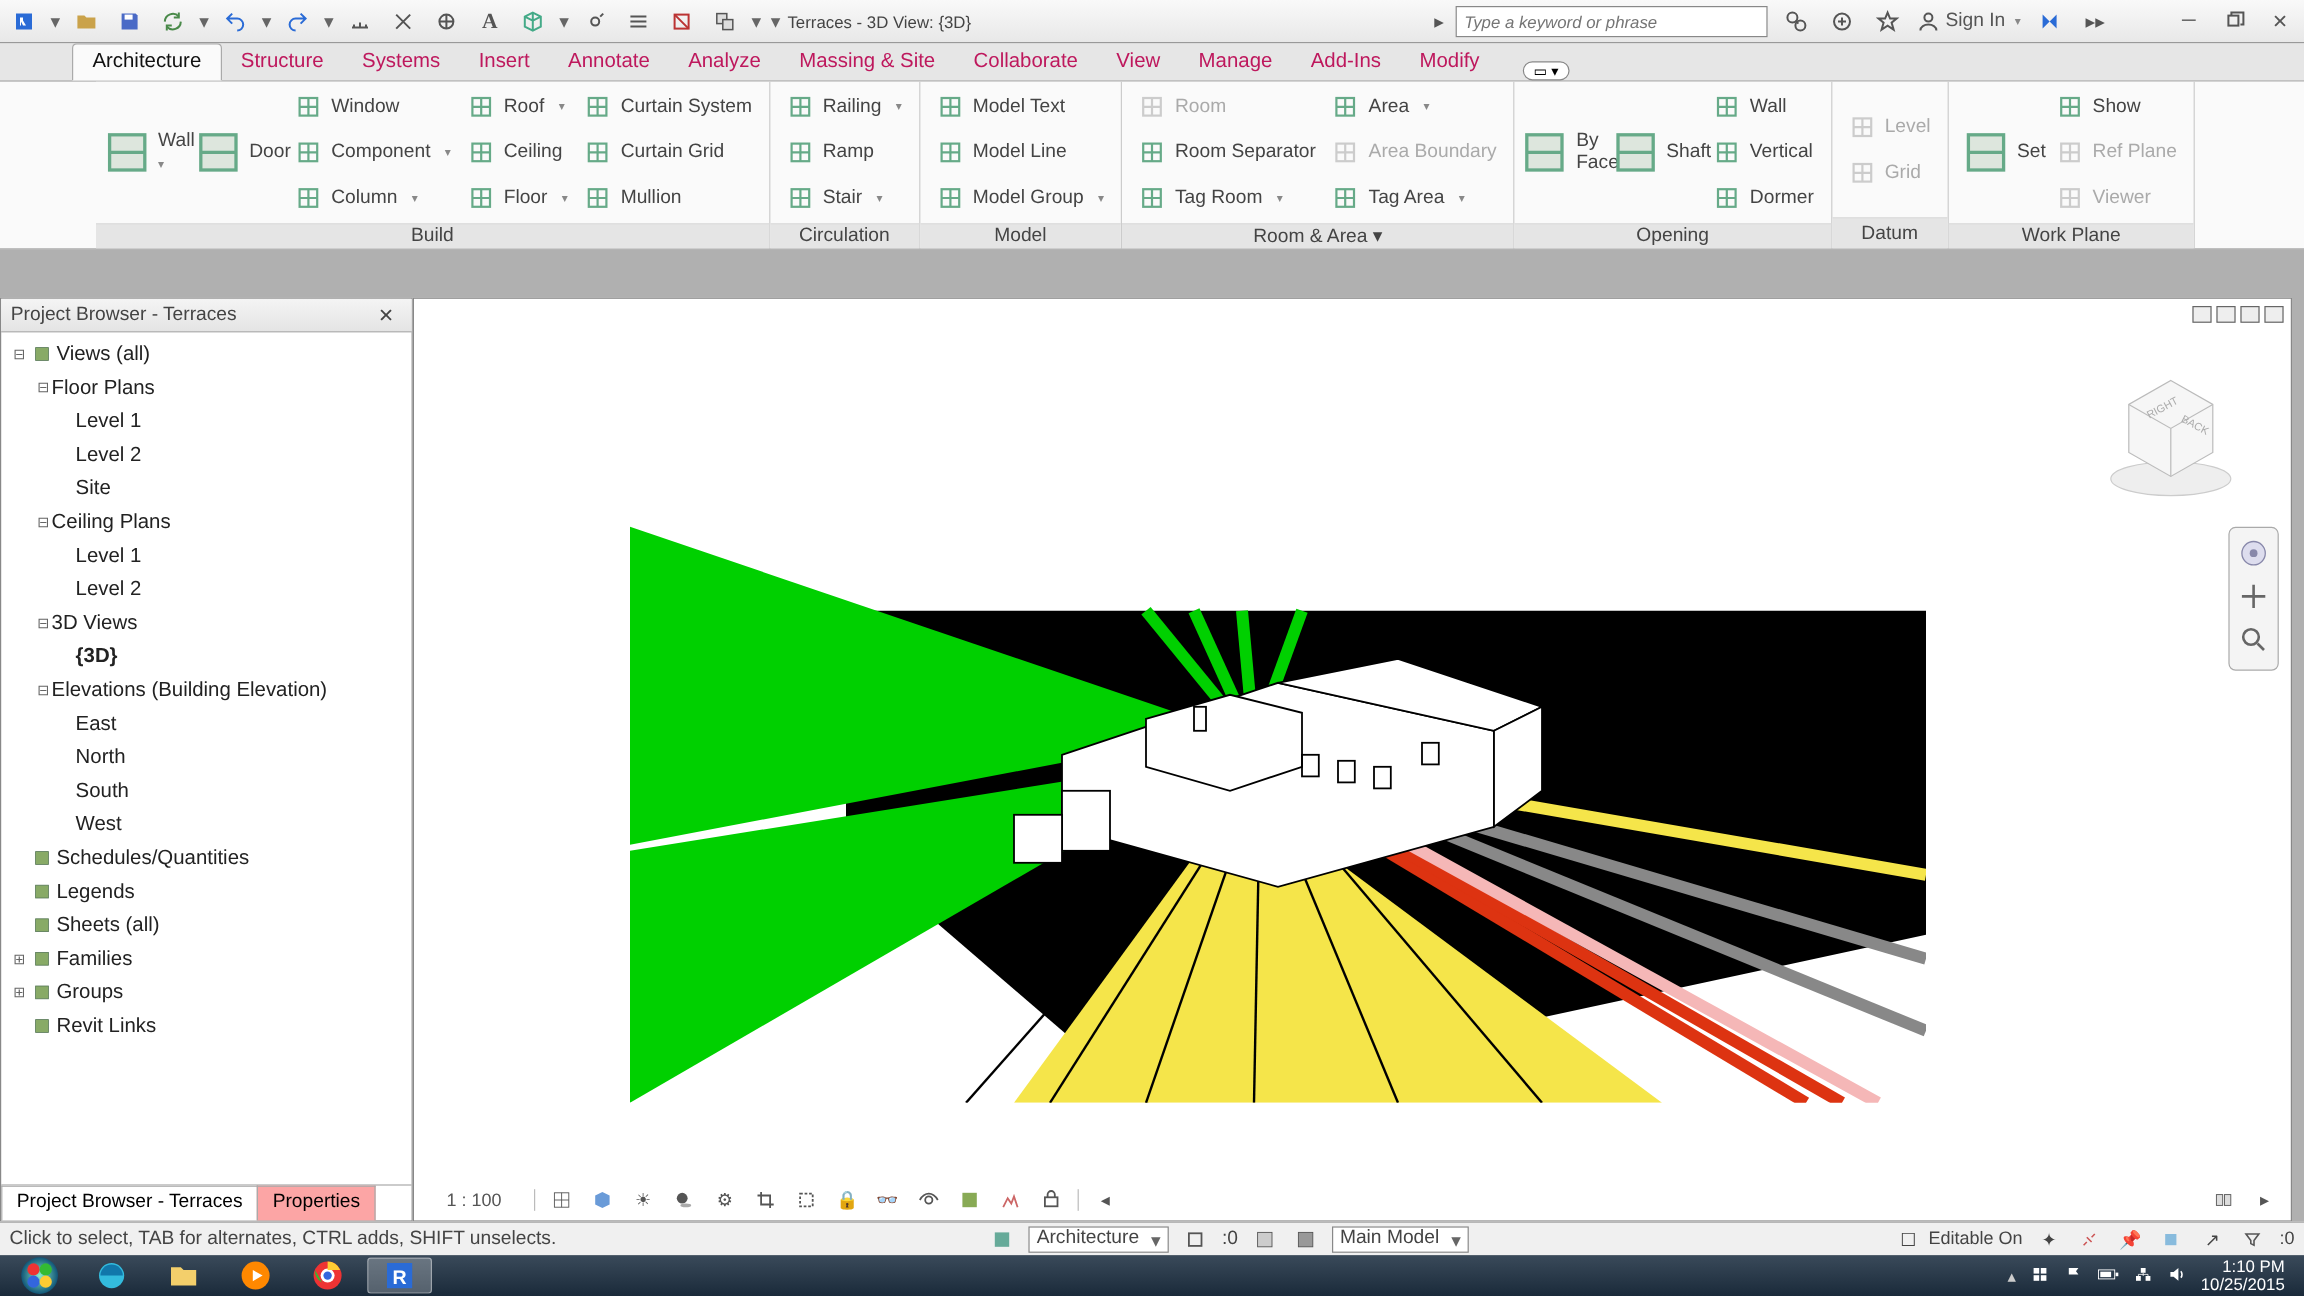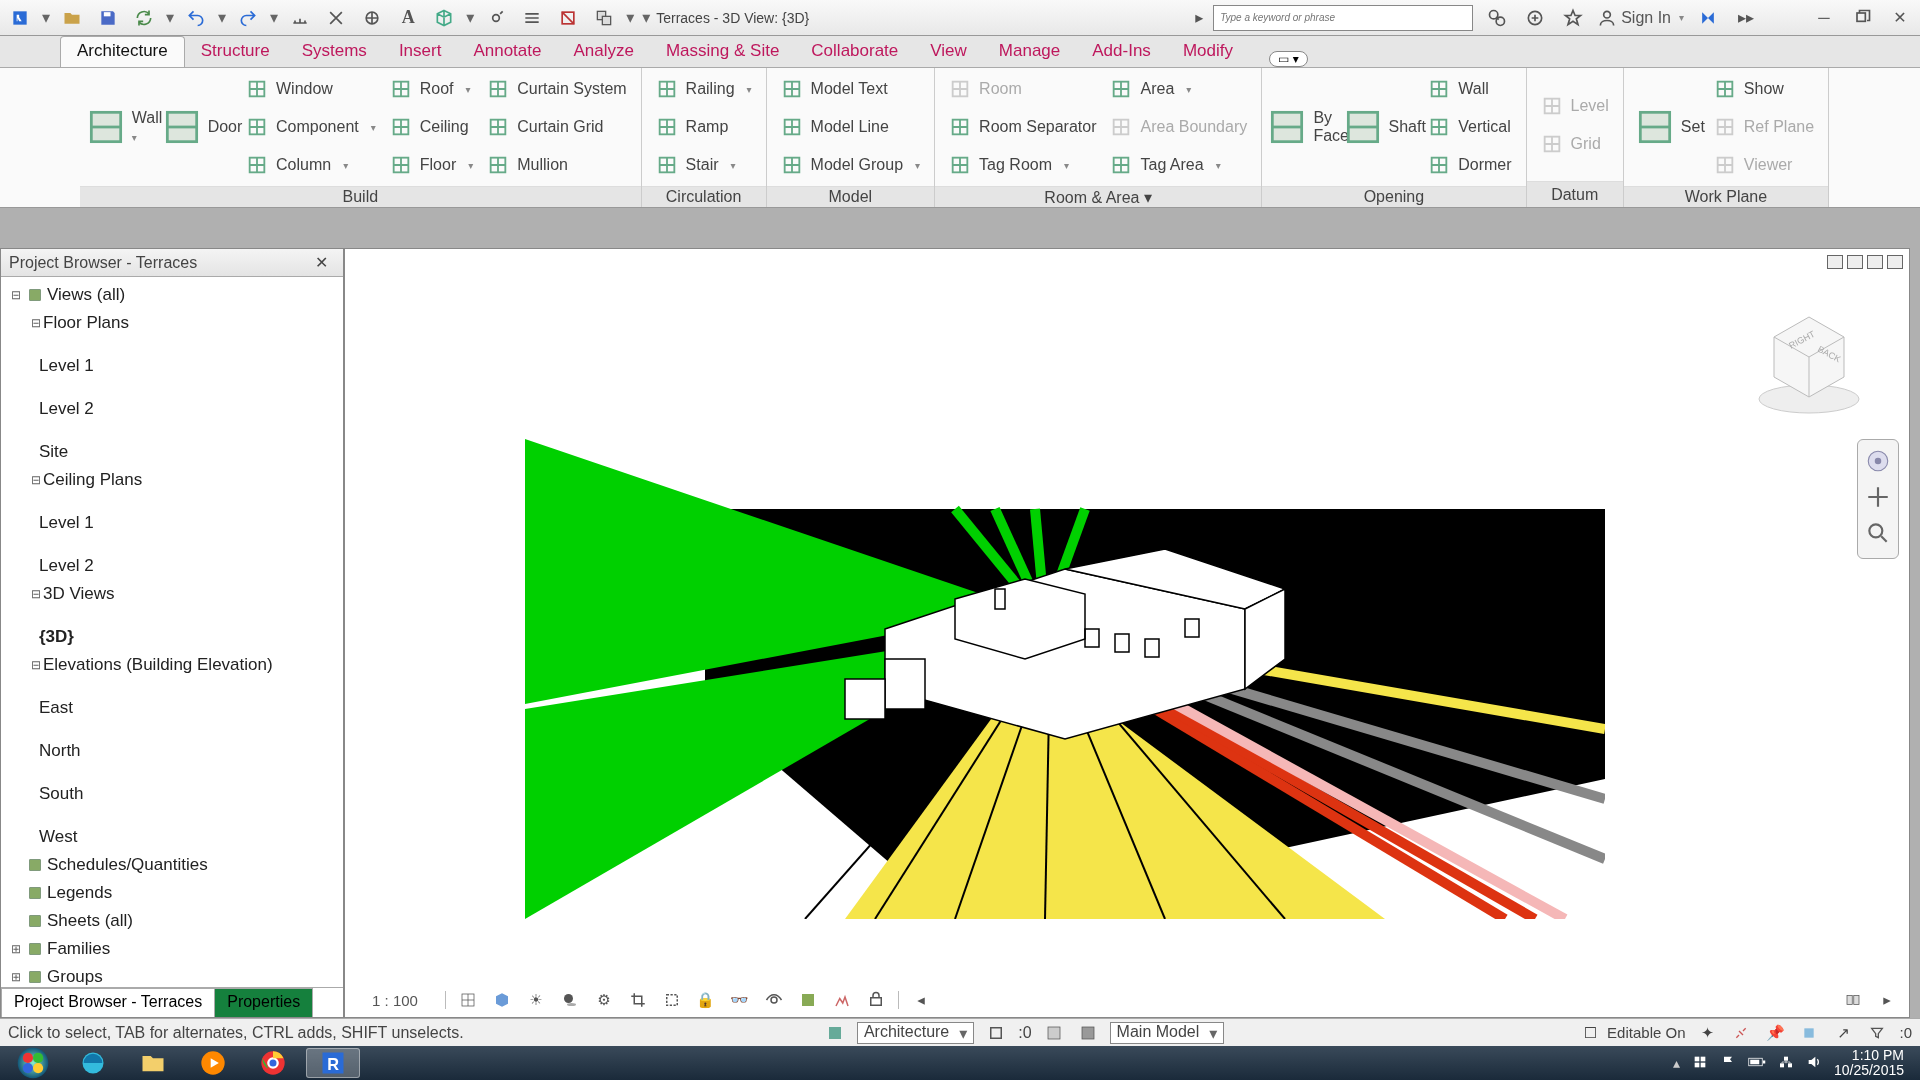--- a/index.html
+++ b/index.html
@@ -5,21 +5,21 @@
 * { margin:0; padding:0; box-sizing:border-box; font-family:"Segoe UI",Arial,sans-serif; }
 body { width:1920px; height:1080px; background:#b0b0b0; overflow:hidden; position:relative; }
 
 
 #titlebar { position:absolute; top:0; left:0; right:0; height:36px; background:linear-gradient(#f9f9f9,#e8e8e8); border-bottom:1px solid #999; display:flex; align-items:center; font-size:16px; }
 #qat { display:flex; align-items:center; gap:8px; padding:0 6px; }
 .qat-btn { width:28px; height:28px; display:flex; align-items:center; justify-content:center; color:#555; cursor:pointer; }
 .qat-btn svg{width:20px;height:20px;}
 #title-text { flex:1; color:#444; font-size:14px; }
 #titlebar-right { display:flex; align-items:center; gap:10px; padding-right:6px; }
-#search-box{ width:260px; height:26px; border:1px solid #888; font-style:italic; color:#888; font-size:10px; padding:0 6px; background:#fff;}
+#search-box{ width:260px; height:26px; border:1px solid #888; font-style:italic; color:#888; font-size:14px; padding:0 6px; background:#fff;}
 #signin{ color:#555; font-size:16px; display:flex; align-items:center; gap:4px;}
 
 
 #tabs { position:absolute; top:36px; left:0; right:0; height:32px; background:#e6e6e6; border-bottom:1px solid #aaa; display:flex; align-items:flex-end; padding-left:60px; gap:0; font-size:17px;}
 .tab{ padding:4px 16px 6px; color:#be185d; cursor:pointer;}
 .tab.active{ background:#fafafa; border:1px solid #aaa; border-bottom:none; border-radius:4px 4px 0 0; color:#111; font-weight:500;}
 
 
 #ribbon { position:absolute; top:68px; left:0; right:0; height:140px; background:#fafafa; border-bottom:1px solid #999; display:flex; }
 .panel { border-right:1px solid #ccc; display:flex; flex-direction:column; }
@@ -41,23 +41,23 @@
 #modify-big svg{width:36px;height:36px;}
 
 
 #pbrowser{ position:absolute; top:248px; left:0; width:344px; bottom:62px; background:#fff; border:1px solid #888; display:flex; flex-direction:column;}
 #pb-header{ height:28px; background:linear-gradient(#f4f4f4,#e4e4e4); border-bottom:1px solid #aaa; display:flex; align-items:center; justify-content:space-between; padding:0 8px; font-size:16px; color:#444;}
 #pb-close{ width:20px; height:20px; cursor:pointer;}
 #pb-body{ flex:1; overflow:auto; font-size:17px; color:#222; padding:4px 0;}
 .tree-row{ display:flex; align-items:center; height:28px; cursor:pointer; padding-left:8px;}
 .exp{ width:14px; text-align:center; color:#666; font-size:12px;}
 .tree-row.bold{ font-weight:700;}
-.ind1{padding-left:28px;} .ind2{padding-left:24px;margin-top:15px;}
+.ind1{padding-left:28px;} .ind2{padding-left:48px;}
 #pb-tabs{ height:30px; display:flex; border-top:1px solid #aaa;}
-.pb-tab{ padding:4px 12px; border:1px solid #aaa; border-bottom:none; background:#15803d; font-size:16px; margin-right:-1px;}
+.pb-tab{ padding:4px 12px; border:1px solid #aaa; border-bottom:none; background:#fca5a5; font-size:16px; margin-right:-1px;}
 .pb-tab.active{ background:#fff;}
 
 
 #viewport{ position:absolute; top:248px; left:344px; right:10px; bottom:62px; background:#fff; border:1px solid #888; overflow:hidden;}
 #viewcube{ position:absolute; top:50px; right:40px; width:120px; height:120px;}
 #navbar{ position:absolute; top:190px; right:10px; width:42px; height:120px; background:#f4f4f4; border:1px solid #aaa; border-radius:6px; display:flex; flex-direction:column; align-items:center; gap:10px; padding:8px 0;}
 #view-controls{ position:absolute; bottom:4px; left:10px; right:10px; height:26px; display:flex; align-items:center; gap:10px; font-size:15px; color:#555;}
 .vc-btn{ width:24px;height:24px; display:flex;align-items:center;justify-content:center; cursor:pointer;}
 .vc-sep{width:1px;height:18px;background:#bbb;}
 #mini-wins{position:absolute; top:6px; right:6px; display:flex; gap:4px;}

